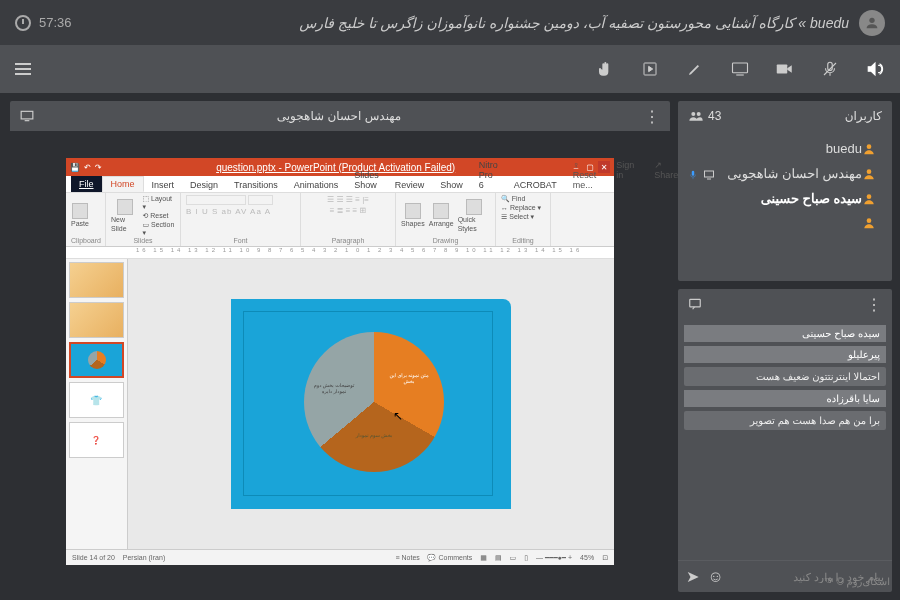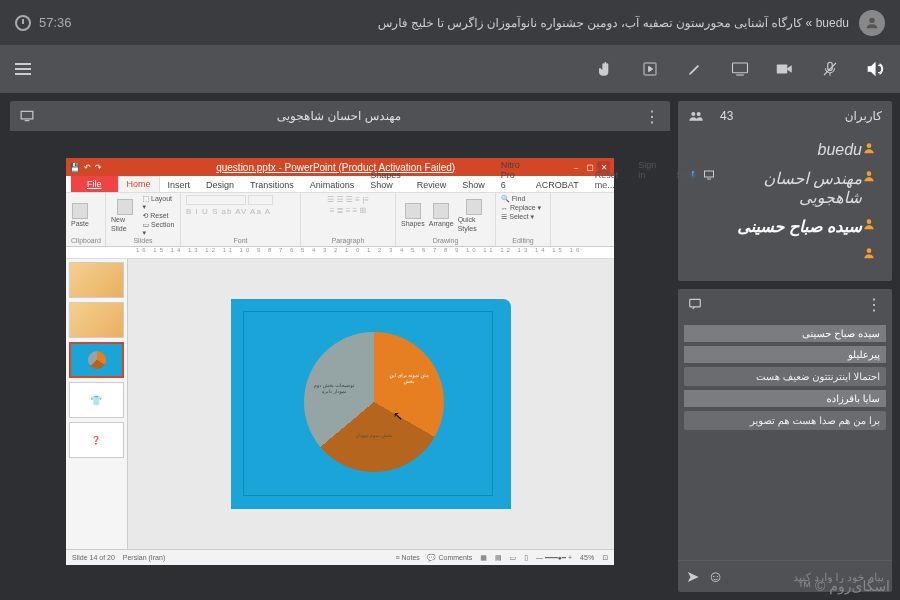--- a/index.html
+++ b/index.html
@@ -3,57 +3,57 @@
 <meta charset="utf-8">
 <style>
 * { margin: 0; padding: 0; box-sizing: border-box; }
 body { width: 900px; height: 600px; background: #2d2f33; font-family: Tahoma, Arial, sans-serif; color: #ccc; overflow: hidden; direction: rtl; }
 
 
 .header { height: 45px; background: #3a3c40; display: flex; align-items: center; padding: 0 15px; justify-content: space-between; }
 .header-right { display: flex; align-items: center; gap: 10px; }
 .header-left { display: flex; align-items: center; gap: 8px; color: #aaa; font-size: 13px; }
 .avatar-placeholder { width: 26px; height: 26px; border-radius: 50%; background: #888; display: flex; align-items: center; justify-content: center; }
-.title-text { font-size: 12px; color: #ccc; }
+.title-text { font-size: 14px; color: #ccc; font-style: italic; }
 .timer-icon { width: 16px; height: 16px; border: 2px solid #aaa; border-radius: 50%; position: relative; }
 .timer-icon::after { content: ''; position: absolute; top: 2px; left: 5px; width: 2px; height: 5px; background: #aaa; }
 
 
 .toolbar { height: 48px; background: #4f5155; display: flex; align-items: center; padding: 0 15px; justify-content: space-between; }
 .toolbar-right { display: flex; gap: 25px; }
 .tool-btn { width: 20px; height: 20px; display: flex; align-items: center; justify-content: center; cursor: pointer; }
 .hamburger { display: flex; flex-direction: column; gap: 3px; cursor: pointer; }
 .hamburger span { width: 16px; height: 2px; background: #ccc; }
 
 
 .main { display: flex; height: 507px; gap: 8px; padding: 8px; }
 .left-col { width: 660px; display: flex; flex-direction: column; }
 .right-col { width: 214px; display: flex; flex-direction: column; gap: 8px; }
 
 
 .panel { background: #4f5155; border-radius: 2px; }
 .panel-header { height: 30px; display: flex; align-items: center; justify-content: space-between; padding: 0 10px; font-size: 12px; color: #ddd; }
-.panel-header-left { display: flex; align-items: center; gap: 16px; }
+.panel-header-left { display: flex; align-items: center; gap: 4px; }
 .dots-menu { font-size: 16px; color: #ccc; cursor: pointer; }
 
 
 .presentation-panel { flex: 1; display: flex; flex-direction: column; }
 .presentation-body { flex: 1; background: #2d2f33; padding: 8px; display: flex; align-items: center; justify-content: center; }
 
 
 .pp-window { width: 548px; height: 407px; background: #fff; font-family: 'Segoe UI', Tahoma, sans-serif; direction: ltr; font-size: 9px; }
 .pp-titlebar { height: 18px; background: #d24726; display: flex; align-items: center; justify-content: space-between; padding: 0 4px; color: #fff; }
 .pp-titlebar-left { display: flex; gap: 4px; font-size: 8px; }
 .pp-titlebar-center { font-size: 10px; text-decoration: underline; }
 .pp-titlebar-right { display: flex; gap: 2px; }
 .pp-win-btn { width: 12px; height: 12px; display: flex; align-items: center; justify-content: center; font-size: 8px; cursor: pointer; }
 .pp-win-btn.close { background: #c0392b; }
 .pp-ribbon-tabs { height: 17px; background: #fff; display: flex; align-items: flex-end; padding: 0 5px; font-size: 9px; color: #444; border-bottom: 1px solid #ddd; }
 .pp-ribbon-tabs span { padding: 2px 8px; cursor: pointer; }
-.pp-ribbon-tabs .file-tab { background: #ef4444; color: #fff; padding: 3px 16px; text-decoration: underline; }
+.pp-ribbon-tabs .file-tab { background: #0f172a; color: #fff; padding: 3px 8px; text-decoration: underline; }
 .pp-ribbon-tabs .active-tab { border: 1px solid #ddd; border-bottom: 1px solid #f3f3f3; background: #f3f3f3; color: #d24726; }
 .pp-ribbon-tabs .right-actions { margin-left: auto; display: flex; gap: 4px; color: #555; }
 .pp-ribbon { height: 54px; background: #f3f3f3; display: flex; border-bottom: 1px solid #ccc; font-size: 8px; color: #555; }
 .pp-group { border-right: 1px solid #ddd; padding: 2px 5px; display: flex; flex-direction: column; justify-content: space-between; }
 .pp-group-label { text-align: center; font-size: 7px; color: #888; }
 .pp-group-body { flex: 1; display: flex; align-items: center; gap: 4px; }
 .pp-big-btn { display: flex; flex-direction: column; align-items: center; justify-content: center; font-size: 7px; line-height: 1.2; }
 .pp-icon-box { width: 16px; height: 16px; background: #ddd; margin-bottom: 1px; border: 1px solid #bbb; }
 .pp-ruler { height: 12px; background: #fff; border-bottom: 1px solid #ddd; font-size: 6px; color: #999; padding-left: 70px; letter-spacing: 3px; white-space: nowrap; overflow: hidden; }
 
@@ -67,37 +67,37 @@
 .pp-slide-inner { width: 250px; height: 185px; background: #1aa4d8; border: 1px solid #0d8bb8; position: relative; }
 .pie-chart { position: absolute; top: 20px; left: 60px; width: 140px; height: 140px; }
 .pie-slice-1 { position: absolute; width: 140px; height: 140px; border-radius: 50%; background: conic-gradient(#e67e22 0deg 120deg, #b5651d 120deg 230deg, #95a5a6 230deg 360deg); }
 .pie-label { position: absolute; font-size: 5px; color: #333; width: 50px; text-align: center; }
 
 .pp-status { height: 16px; background: #f3f3f3; border-top: 1px solid #ccc; display: flex; align-items: center; justify-content: space-between; padding: 0 6px; font-size: 7px; color: #666; }
 
 
 .users-panel { height: 180px; }
 .user-list { padding: 5px 10px; }
-.user-row { display: flex; align-items: flex-start; justify-content: space-between; padding: 5px 0; font-size: 16px; font-style: italic; }
+.user-row { display: flex; align-items: flex-end; justify-content: space-between; padding: 5px 0; font-size: 13px; }
 .user-name { flex: 1; text-align: right; color: #ddd; }
 .user-name.bold { font-weight: bold; color: #fff; }
 .user-icon { width: 14px; height: 14px; margin-right: 6px; }
 .user-indicators { display: flex; gap: 5px; }
 
 
 .chat-panel { flex: 1; display: flex; flex-direction: column; }
 .chat-body { flex: 1; padding: 6px; overflow: hidden; display: flex; flex-direction: column; gap: 4px; font-size: 10px; }
 .chat-msg { background: #6a6c70; border-radius: 2px; padding: 4px 6px; color: #eee; text-align: right; }
 .chat-name { background: #7a7c80; padding: 3px 6px; font-size: 10px; color: #fff; }
 .chat-input-row { height: 32px; border-top: 1px solid #5a5c60; display: flex; align-items: center; padding: 0 8px; gap: 8px; }
 .chat-input { flex: 1; background: transparent; border: none; color: #ccc; font-size: 11px; text-align: right; outline: none; font-family: inherit; }
 .chat-input::placeholder { color: #888; }
 
 
-.footer { position: absolute; bottom: 6px; right: 10px; font-size: 14px; color: #888; }
+.footer { position: absolute; bottom: 13px; right: 10px; font-size: 10px; color: #888; }
 </style>
 </head>
 <body>
 
 <div class="header">
   <div class="header-right">
     <div class="avatar-placeholder">
       <svg width="16" height="16" viewBox="0 0 24 24" fill="#555">
           <circle cx="12" cy="8" r="4"></circle>
           <path d="M4 20c0-4 4-6 8-6s8 2 8 6"></path>
@@ -274,21 +274,21 @@
               <div class="pp-win-btn close">✕</div>
             </div>
           </div>
           <div class="pp-ribbon-tabs">
             <span class="file-tab">File</span>
             <span class="active-tab">Home</span>
             <span>Insert</span>
             <span>Design</span>
             <span>Transitions</span>
             <span>Animations</span>
-            <span>Shapes Show</span>
+            <span>Slides Show</span>
             <span>Review</span>
             <span>Show</span>
             <span>Nitro Pro 6</span>
             <span>ACROBAT</span>
             <div class="right-actions">
               <span>♀ Reset me...</span>
               <span>Sign in</span>
               <span>↗ Share</span>
             </div>
           </div>

